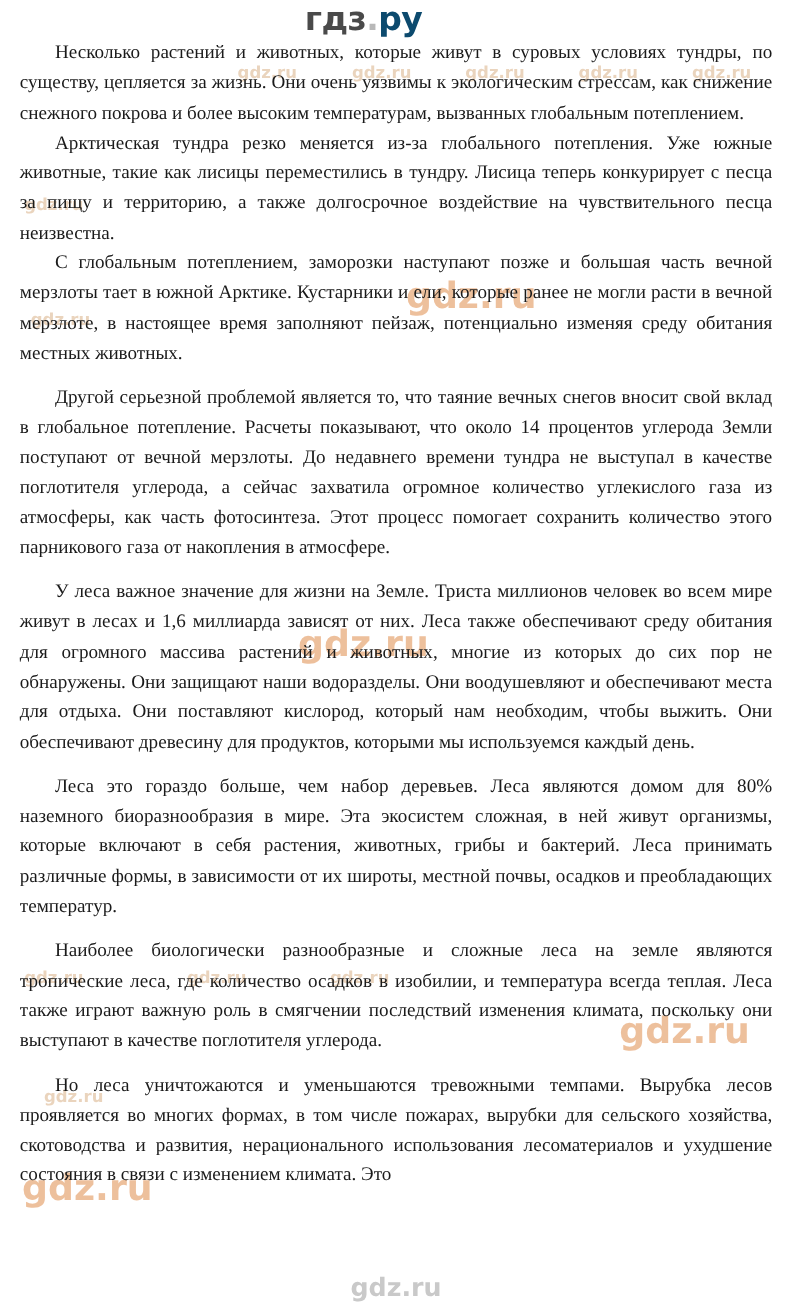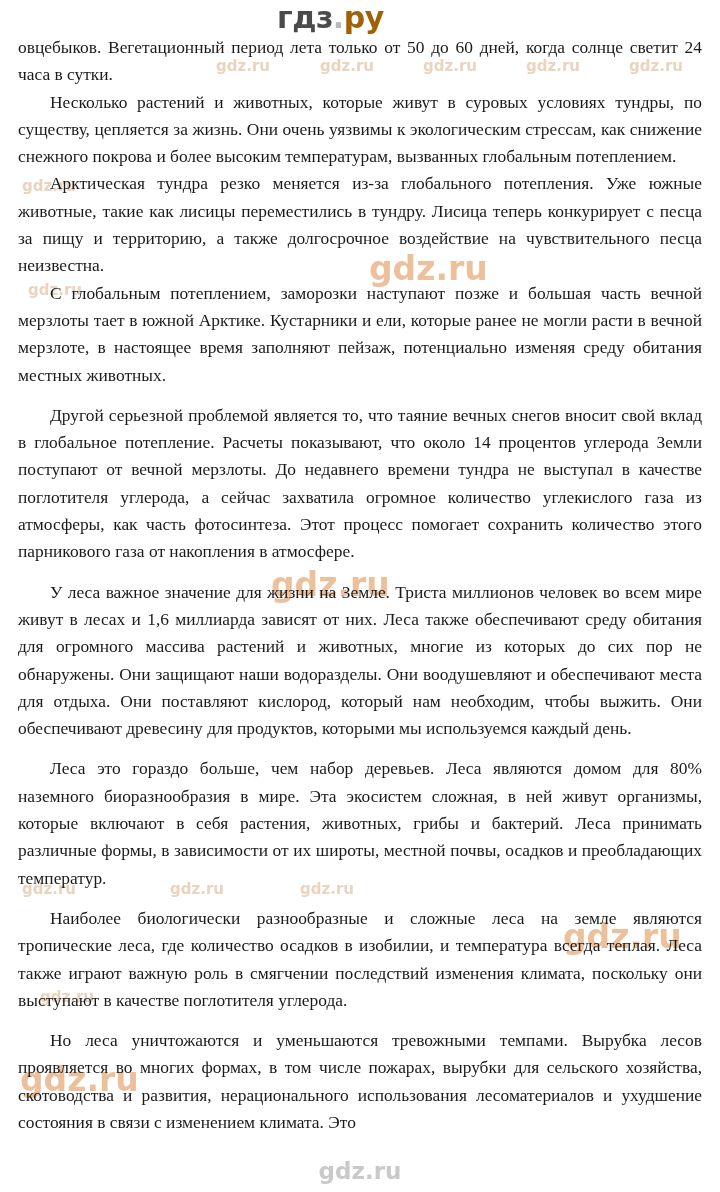--- a/index.html
+++ b/index.html
@@ -23,21 +23,21 @@
     top: 0px;
     left: 277px;
     font-family: "DejaVu Sans", sans-serif;
     font-weight: bold;
     font-size: 30px;
     letter-spacing: -0.5px;
     color: #4a4a4a;
     z-index: 5;
   }
   .logo-top .dot { color: #b8b8b8; }
-  .logo-top .ru { color: #a16207; }
+  .logo-top .ru { color: #0c4a6e; }
 
   .logo-bottom {
     position: absolute;
     bottom: 8px;
     left: 0;
     width: 100%;
     text-align: center;
     font-family: "DejaVu Sans", sans-serif;
     font-weight: bold;
     font-size: 23px;
@@ -97,21 +97,20 @@
 <div class="wm small" style="left:300px; top:880px;">gdz.ru</div>
 <div class="wm big" style="left:563px; top:917px;">gdz.ru</div>
 <div class="wm small" style="left:40px; top:988px;">gdz.ru</div>
 <div class="wm big" style="left:20px; top:1060px;">gdz.ru</div>
 
 <div class="logo-top">
   <span>гдз</span><span class="dot">.</span><span class="ru">ру</span>
 </div>
 
 <div class="page">
-  <p class="noindent">овцебыков. Вегетационный период лета только от 50 до 60 дней, когда солнце светит 24 часа в сутки.</p>
   <p class="indent">Несколько растений и животных, которые живут в суровых условиях тундры, по существу, цепляется за жизнь. Они очень уязвимы к экологическим стрессам, как снижение снежного покрова и более высоким температурам, вызванных глобальным потеплением.</p>
   <p class="indent">Арктическая тундра резко меняется из-за глобального потепления. Уже южные животные, такие как лисицы переместились в тундру. Лисица теперь конкурирует с песца за пищу и территорию, а также долгосрочное воздействие на чувствительного песца неизвестна.</p>
   <p class="indent">С глобальным потеплением, заморозки наступают позже и большая часть вечной мерзлоты тает в южной Арктике. Кустарники и ели, которые ранее не могли расти в вечной мерзлоте, в настоящее время заполняют пейзаж, потенциально изменяя среду обитания местных животных.</p>
   <p class="indent gap">Другой серьезной проблемой является то, что таяние вечных снегов вносит свой вклад в глобальное потепление. Расчеты показывают, что около 14 процентов углерода Земли поступают от вечной мерзлоты. До недавнего времени тундра не выступал в качестве поглотителя углерода, а сейчас захватила огромное количество углекислого газа из атмосферы, как часть фотосинтеза. Этот процесс помогает сохранить количество этого парникового газа от накопления в атмосфере.</p>
   <p class="indent gap">У леса важное значение для жизни на Земле. Триста миллионов человек во всем мире живут в лесах и 1,6 миллиарда зависят от них. Леса также обеспечивают среду обитания для огромного массива растений и животных, многие из которых до сих пор не обнаружены. Они защищают наши водоразделы. Они воодушевляют и обеспечивают места для отдыха. Они поставляют кислород, который нам необходим, чтобы выжить. Они обеспечивают древесину для продуктов, которыми мы используемся каждый день.</p>
   <p class="indent gap">Леса это гораздо больше, чем набор деревьев. Леса являются домом для 80% наземного биоразнообразия в мире. Эта экосистем сложная, в ней живут организмы, которые включают в себя растения, животных, грибы и бактерий. Леса принимать различные формы, в зависимости от их широты, местной почвы, осадков и преобладающих температур.</p>
   <p class="indent gap">Наиболее биологически разнообразные и сложные леса на земле являются тропические леса, где количество осадков в изобилии, и температура всегда теплая. Леса также играют важную роль в смягчении последствий изменения климата, поскольку они выступают в качестве поглотителя углерода.</p>
   <p class="indent gap">Но леса уничтожаются и уменьшаются тревожными темпами. Вырубка лесов проявляется во многих формах, в том числе пожарах, вырубки для сельского хозяйства, скотоводства и развития, нерационального использования лесоматериалов и ухудшение состояния в связи с изменением климата. Это</p>
 </div>
 

